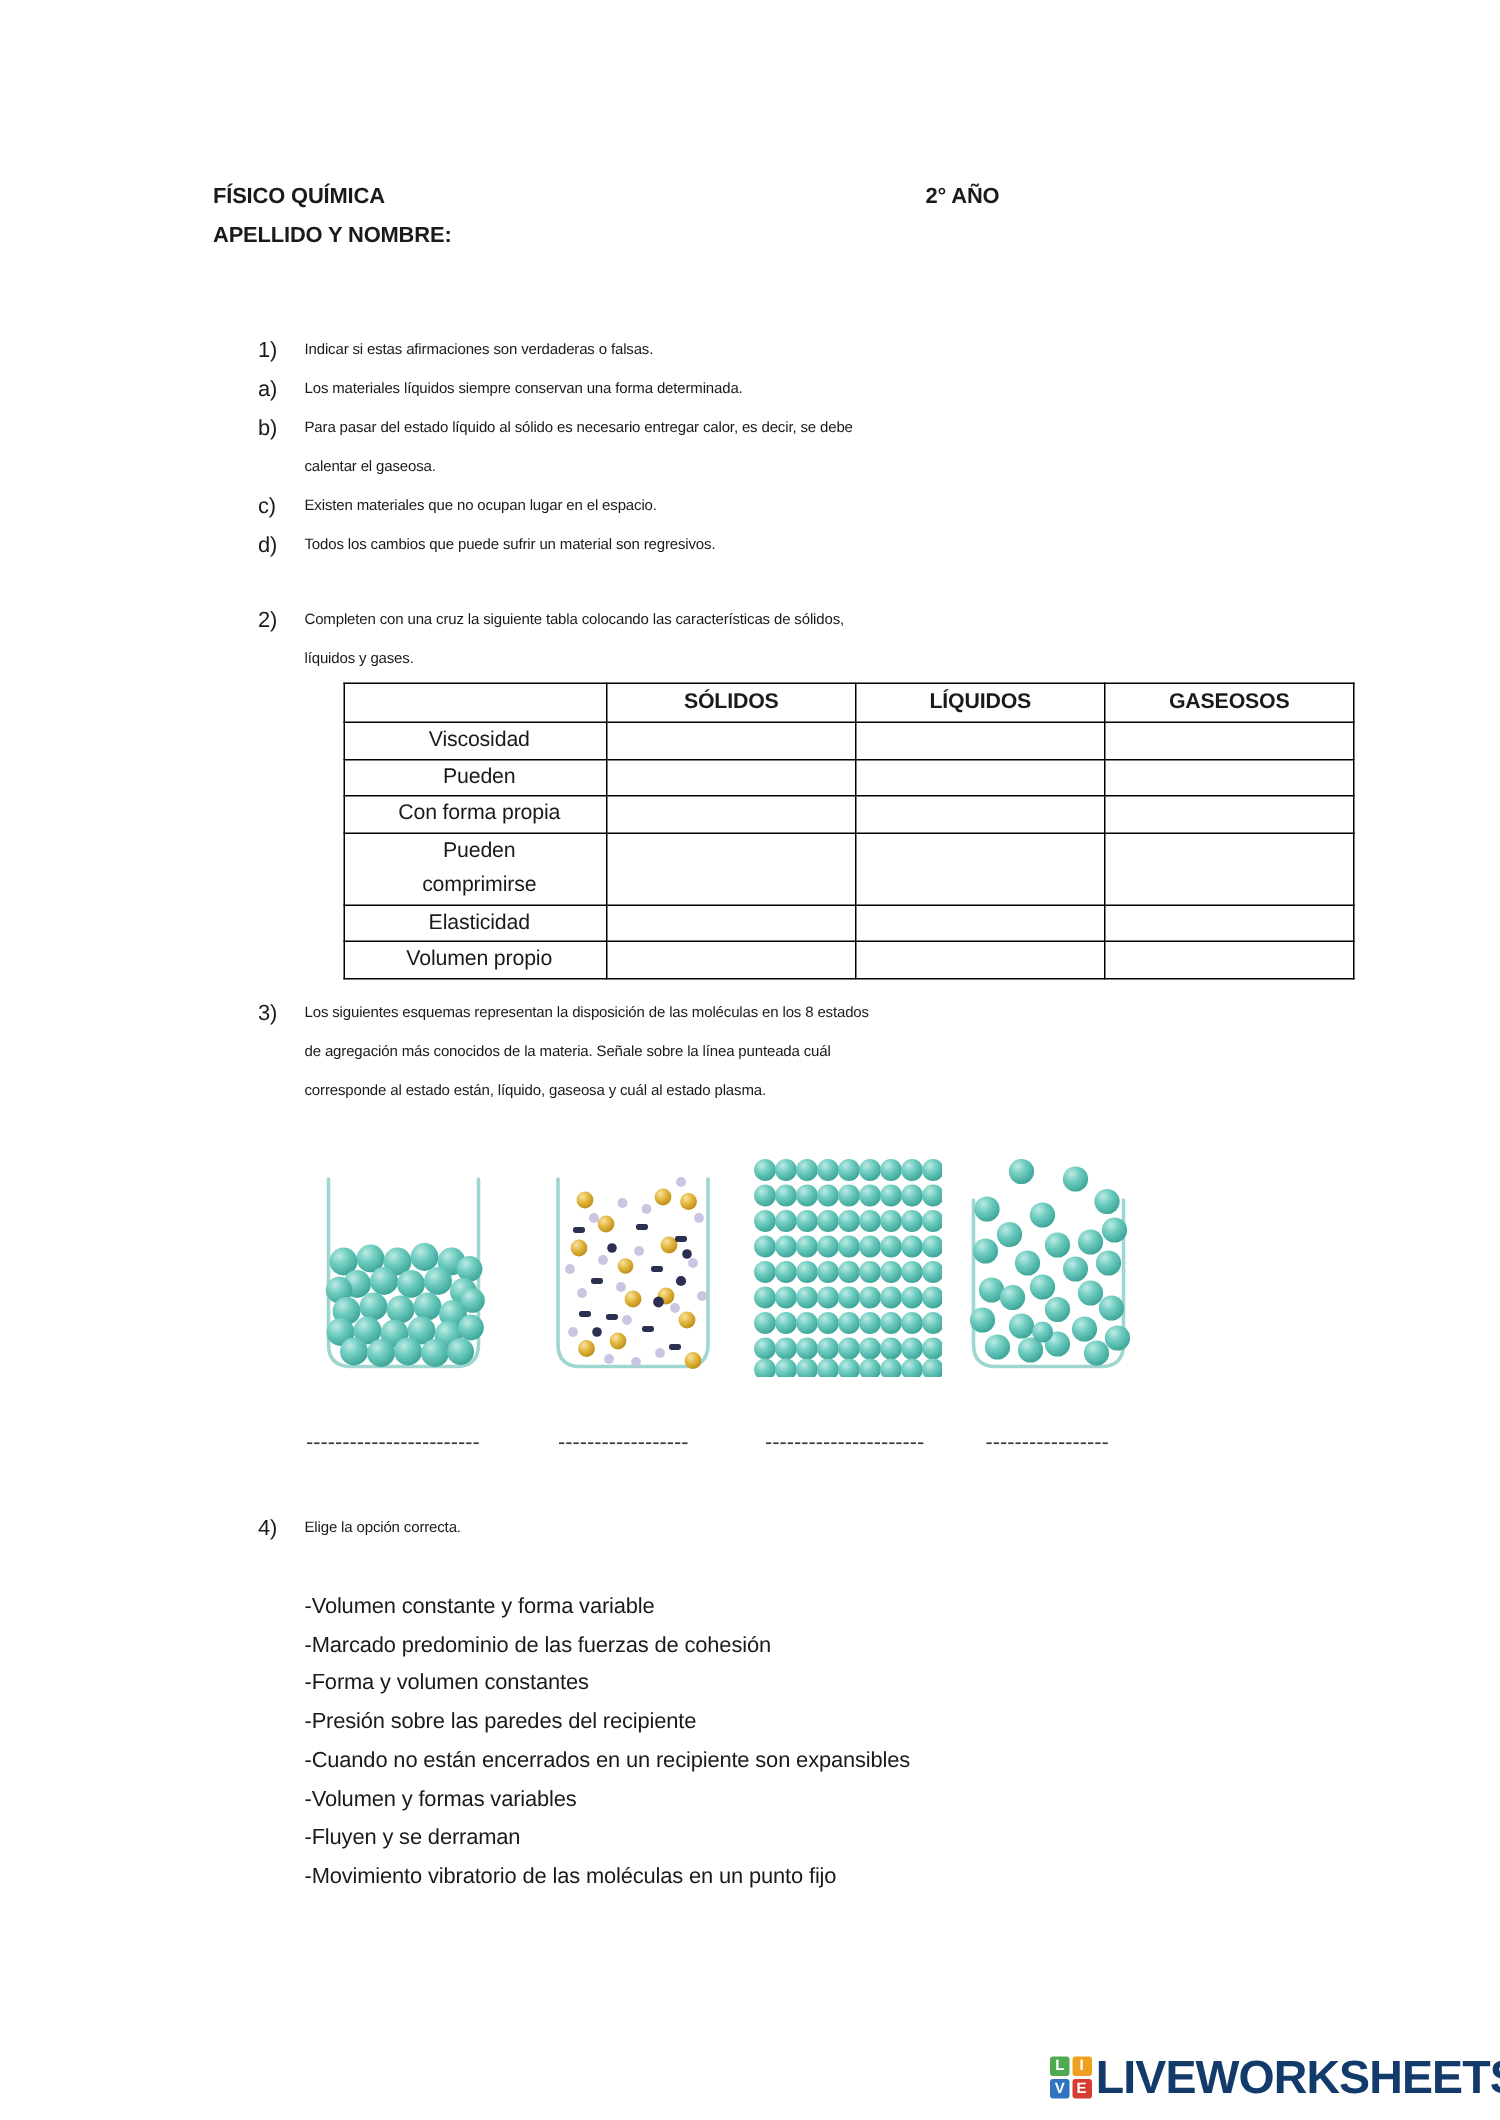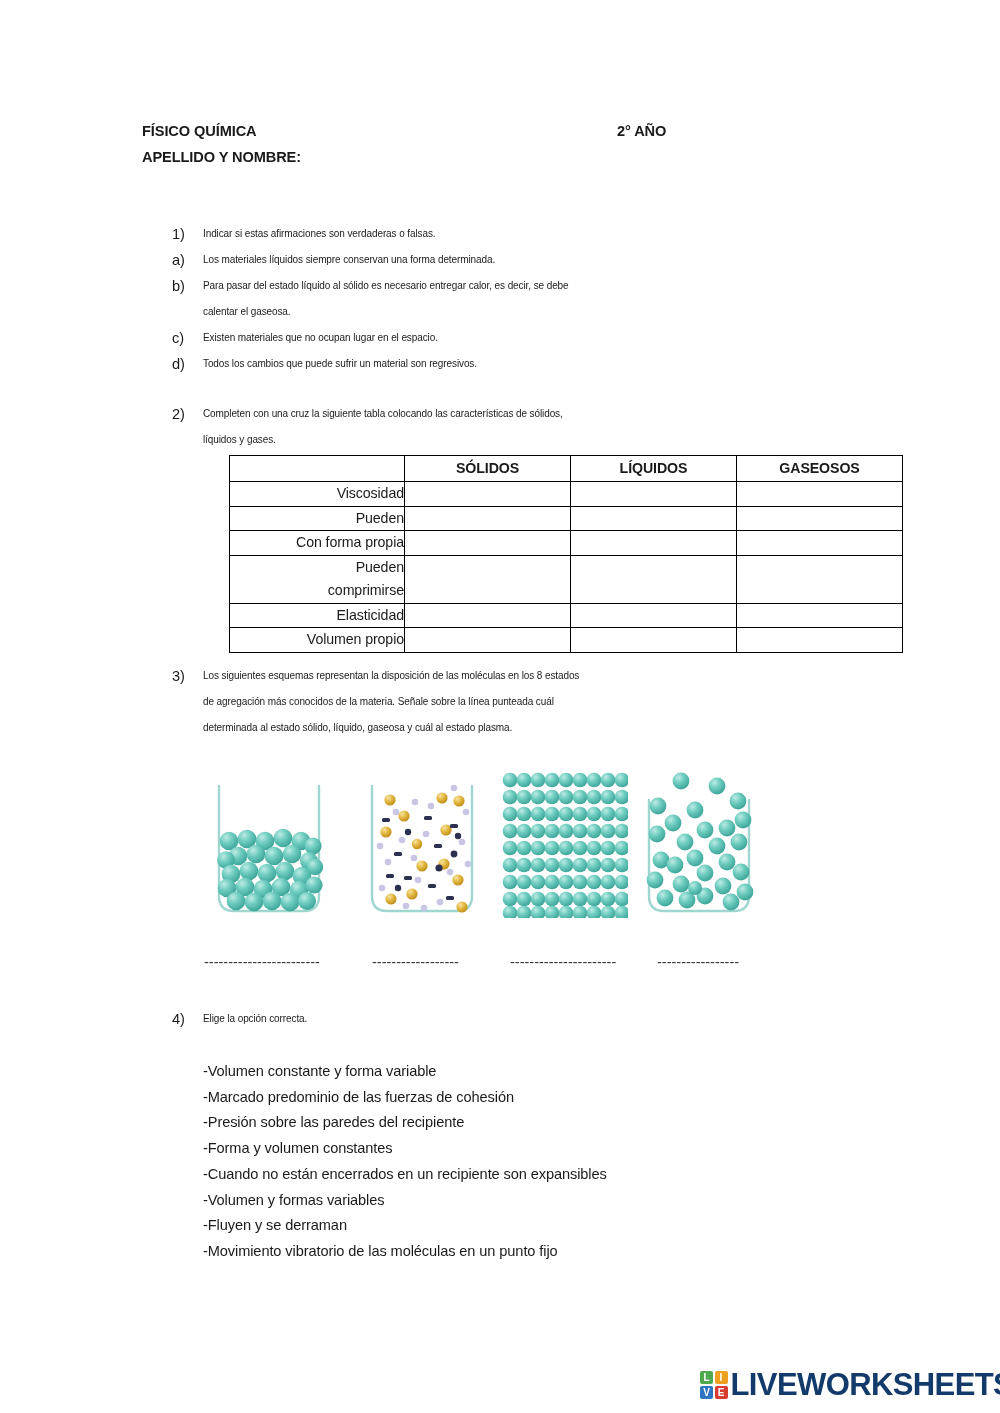--- a/index.html
+++ b/index.html
@@ -102,21 +102,21 @@
   table.states col.c3 { width: 166px; }
 
   table.states th {
     text-align: center;
     font-weight: bold;
     height: 25px;
     line-height: 25px;
     vertical-align: middle;
   }
   table.states td.rowlabel {
-    text-align: right;
+    text-align: center;
     padding-left: 5px;
     line-height: 23.5px;
     height: 23.5px;
     font-weight: normal;
   }
   table.states td.rowlabel.two {
     line-height: 23.5px;
     height: 47px;
   }
   table.states td.cell { height: 23.5px; }
@@ -333,21 +333,21 @@
   <div id="q3-block" class="qitem">
     <div style="width:100%">
       <div class="q-line">
         <span class="marker">3)</span>
         <span class="qtext">Los siguientes esquemas representan la disposición de las moléculas en los 8 estados</span>
       </div>
       <div class="q-line hang">
         <span class="qtext">de agregación más conocidos de la materia. Señale sobre la línea punteada cuál</span>
       </div>
       <div class="q-line hang">
-        <span class="qtext">determinada al estado sólido, líquido, gaseosa y cuál al estado plasma.</span>
+        <span class="qtext">corresponde al estado están, líquido, gaseosa y cuál al estado plasma.</span>
       </div>
     </div>
   </div>
 
   <div class="diagrams">
 
     <div class="diagram" id="diag-liquid">
       <svg viewBox="0 0 128 155" xmlns="http://www.w3.org/2000/svg">
         <defs>
           <radialGradient id="sph" cx="35%" cy="30%" r="72%">
@@ -606,22 +606,22 @@
       <div class="q-line">
         <span class="marker">4)</span>
         <span class="qtext">Elige la opción correcta.</span>
       </div>
     </div>
   </div>
 
   <div class="options">
     <div class="option">-Volumen constante y forma variable</div>
     <div class="option">-Marcado predominio de las fuerzas de cohesión</div>
+    <div class="option">-Forma y volumen constantes</div>
     <div class="option">-Presión sobre las paredes del recipiente</div>
-    <div class="option">-Forma y volumen constantes</div>
     <div class="option">-Cuando no están encerrados en un recipiente son expansibles</div>
     <div class="option">-Volumen y formas variables</div>
     <div class="option">-Fluyen y se derraman</div>
     <div class="option">-Movimiento vibratorio de las moléculas en un punto fijo</div>
   </div>
 
   <div class="lw-logo">
     <div class="lw-tiles">
       <div class="lw-tile" style="background:#4fa94f">L</div>
       <div class="lw-tile" style="background:#f0a020">I</div>

